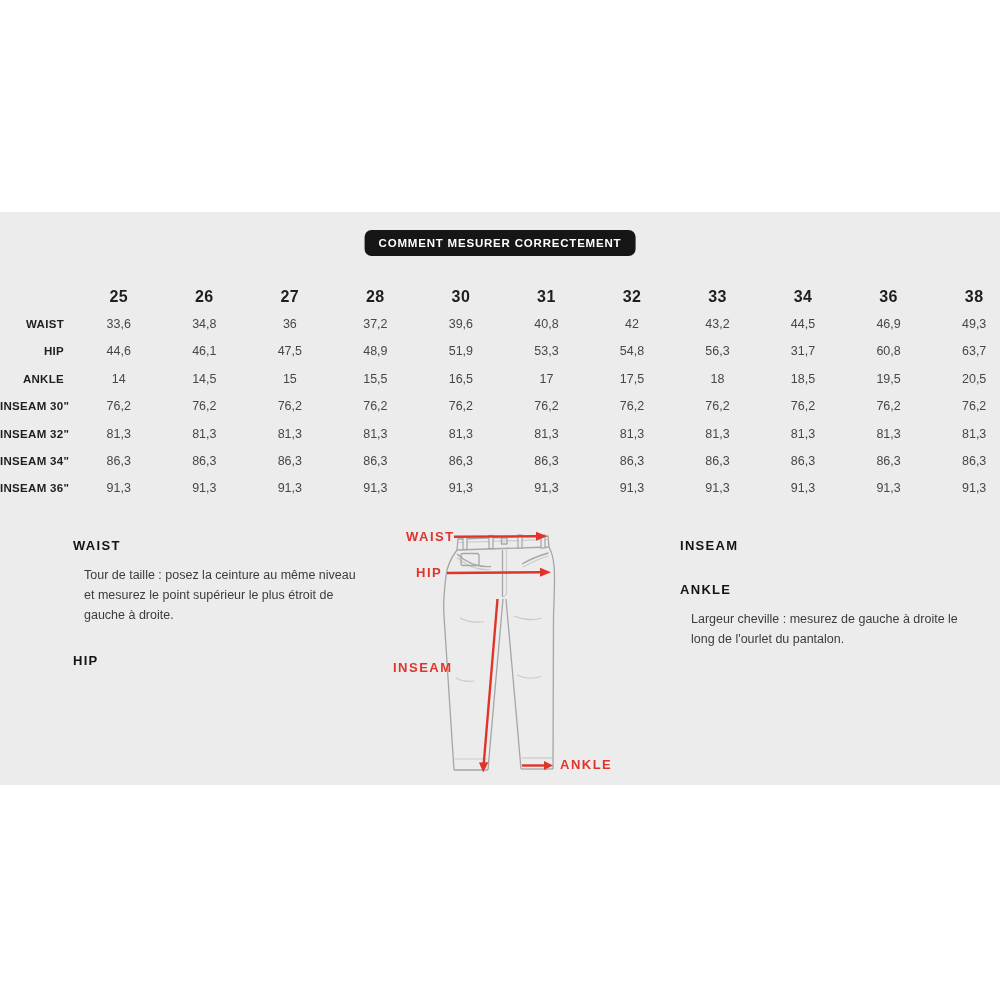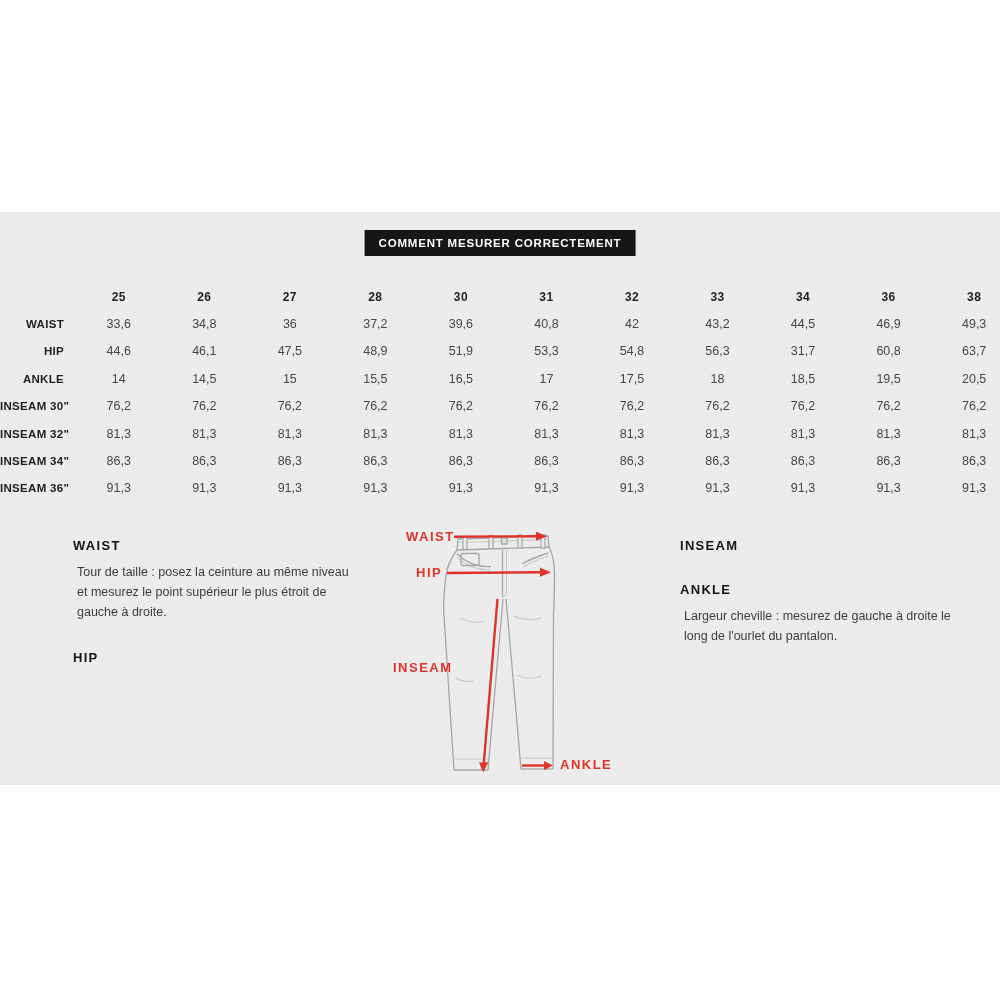--- a/index.html
+++ b/index.html
@@ -11,52 +11,52 @@
   }
   .panel {
     position:absolute; top:212px; left:0; width:1000px; height:573px;
     background:var(--panel,#ececec); overflow:hidden;
   }
   
   .badge {
     position:absolute; top:18px; left:50%; transform:translateX(-50%);
     background:var(--badge-bg,#161616); color:var(--badge-fg,#ffffff);
     font-size:11.5px; font-weight:bold; letter-spacing:.8px;
-    padding:7px 14px; white-space:nowrap;
+    padding:7px 14px; white-space:nowrap;border-radius:7px;
   }
   
   table.size-table {
     position:absolute; top:71px; left:0; width:1017px;
     border-collapse:collapse; table-layout:fixed;
   }
   table.size-table th, table.size-table td {
     height:27.4px; padding:0; text-align:center; vertical-align:middle;
     white-space:nowrap; overflow:hidden;
   }
   table.size-table col.label-col { width:76px; }
   table.size-table thead th {
-    font-size:12px; font-weight:bold; color:#1e1e1e; letter-spacing:.4px;
+    font-size:16px; font-weight:bold; color:#1e1e1e; letter-spacing:.4px;
   }
   table.size-table tbody th {
     text-align:right; padding-right:12px;
     font-size:11.5px; font-weight:bold; color:#1e1e1e; letter-spacing:.3px;
   }
   table.size-table tbody td {
     font-size:12.5px; font-weight:normal; color:#474747;
   }
   
   .text-col { position:absolute; width:320px; }
   .text-col.left  { left:73px;  top:326px; }
   .text-col.right { left:680px; top:326px; width:300px; }
   .m-block h4 {
     margin:0 0 8px 0; font-size:13px; font-weight:bold;
     letter-spacing:1.3px; color:#141414; line-height:16px;
   }
   .m-block p {
-    margin:4px; font-size:12.5px; line-height:20px; color:#3c3c3c;
+    margin:11px; font-size:12.5px; line-height:20px; color:#3c3c3c;
     white-space:pre-line;
   }
   .m-block + .m-block { margin-top:28px; }
   
   .diagram-svg { position:absolute; left:390px; top:308px; width:220px; height:270px; }
   .diagram-label {
     position:absolute; font-size:13px; font-weight:bold; letter-spacing:1.5px;
     color:var(--accent,#e0342b); white-space:nowrap;
   }
   .lbl-waist  { left:406px; top:317px; }

